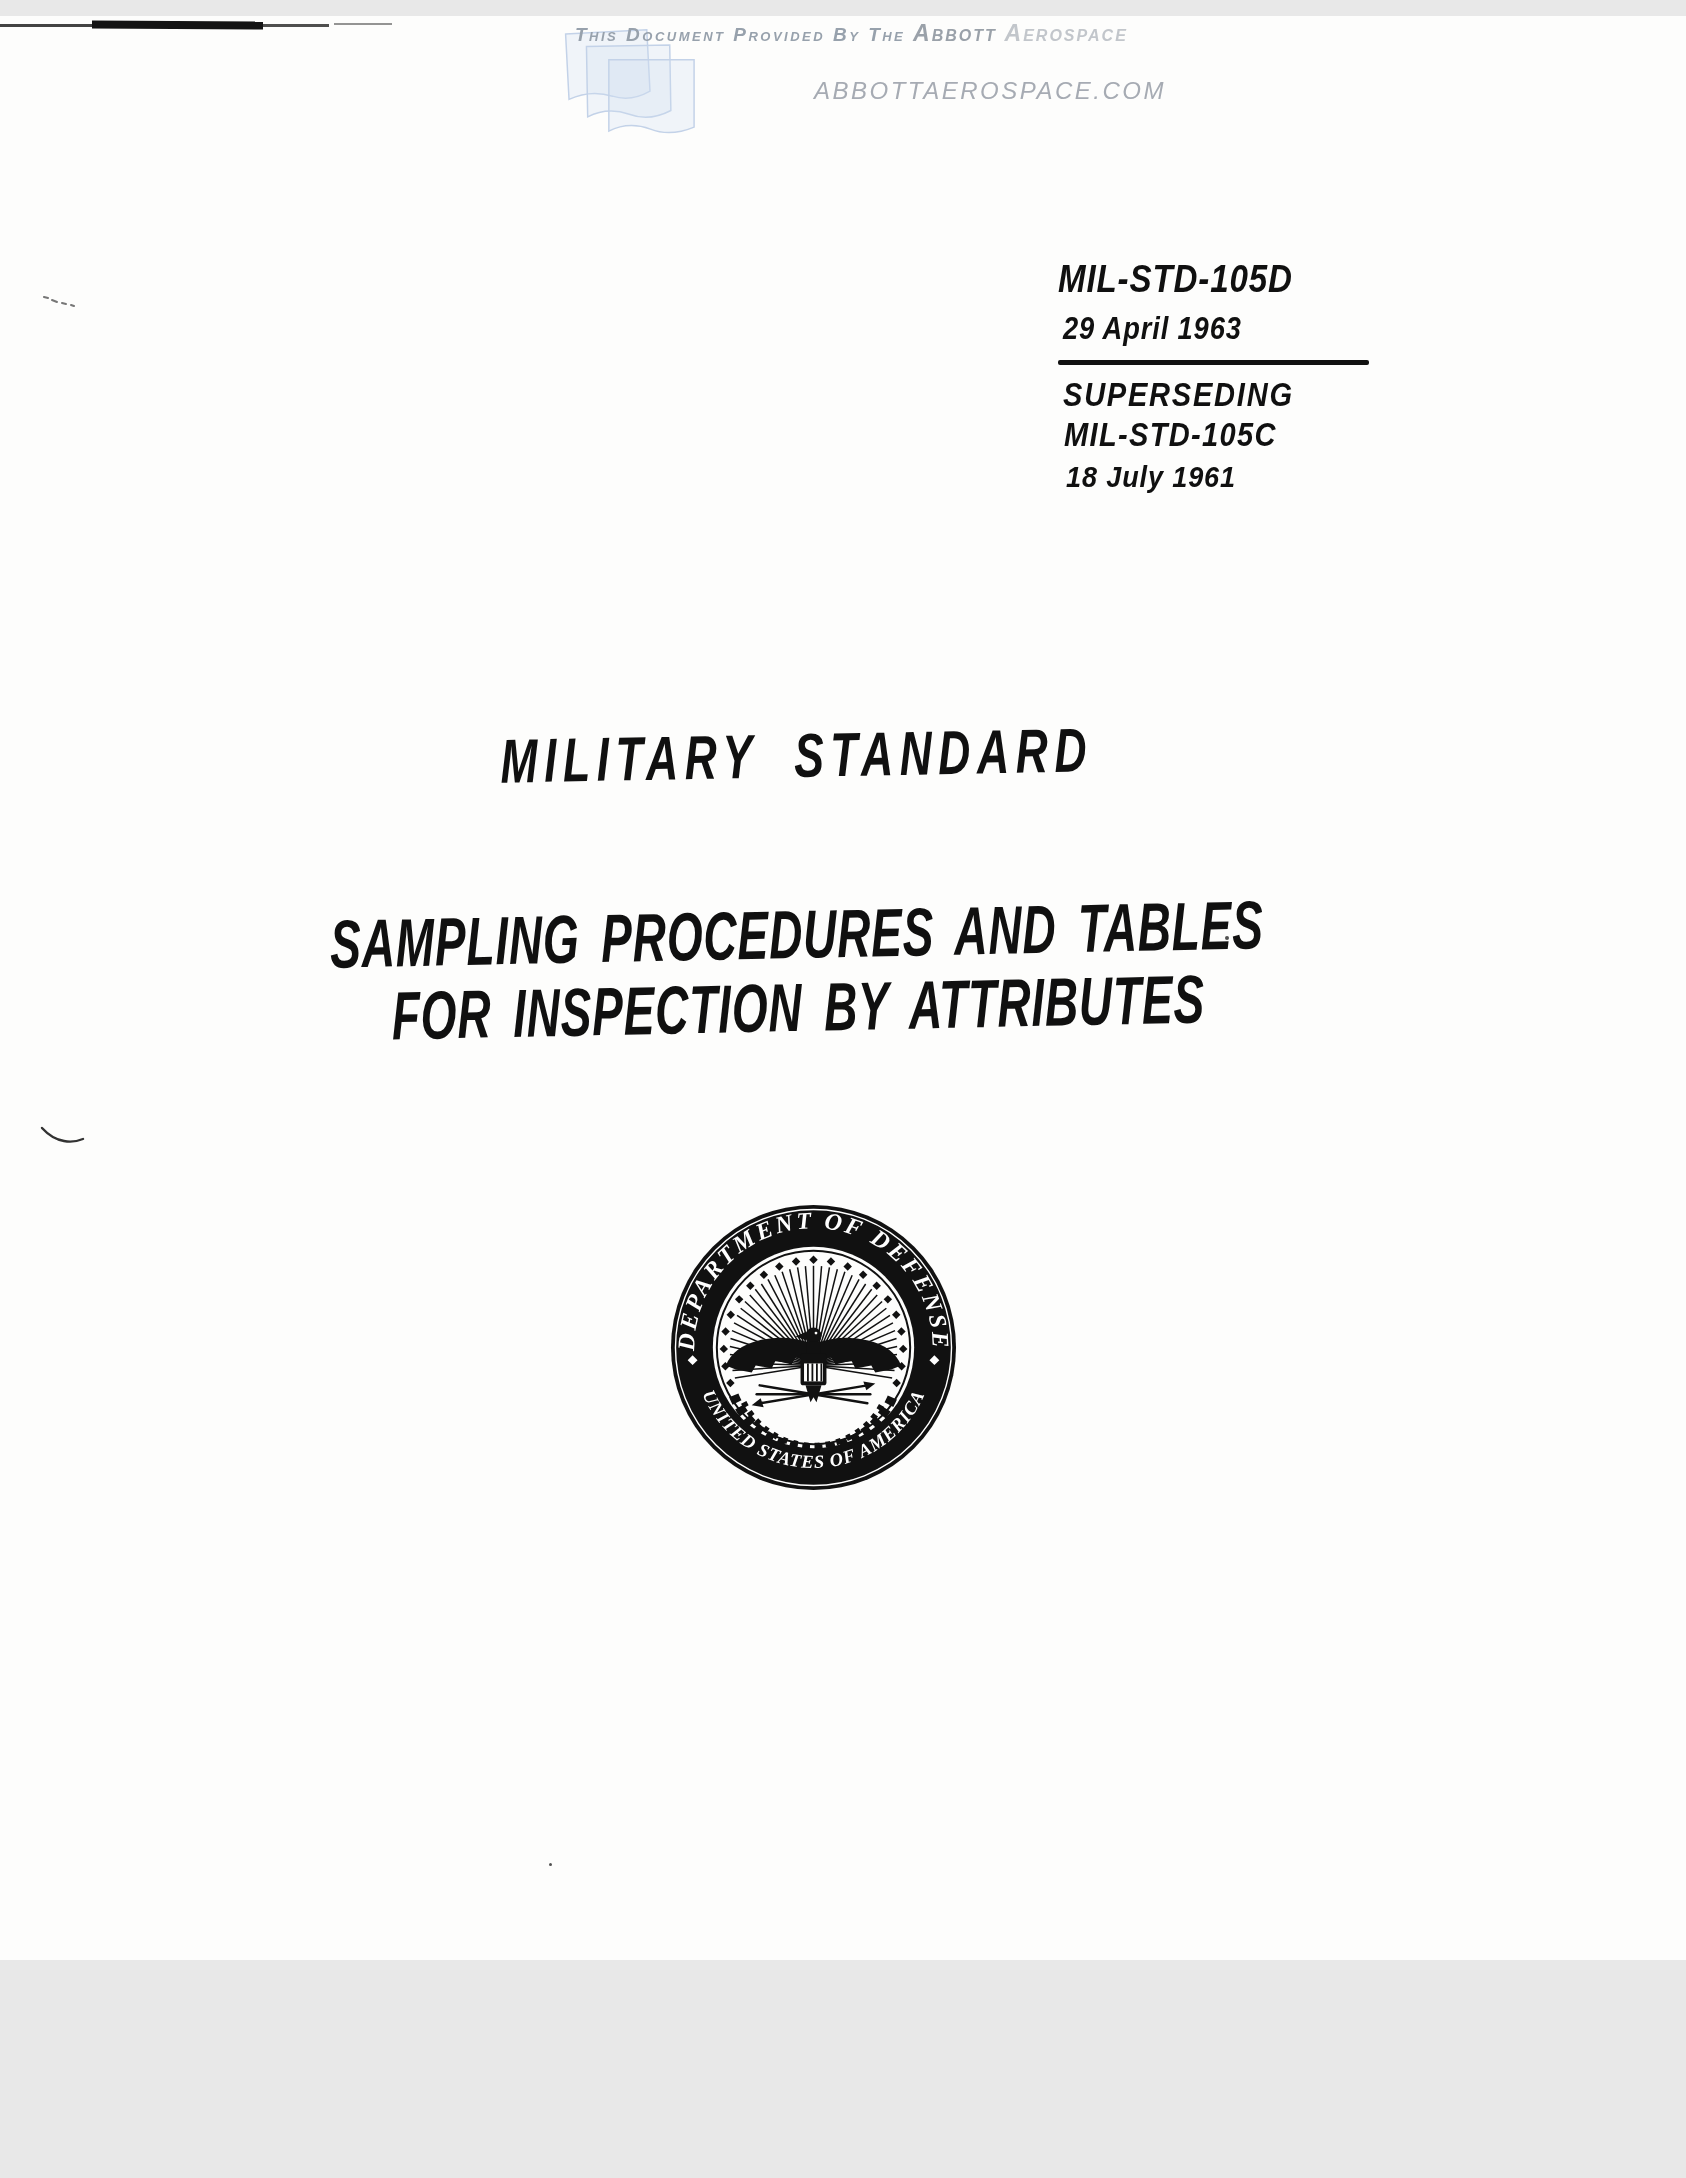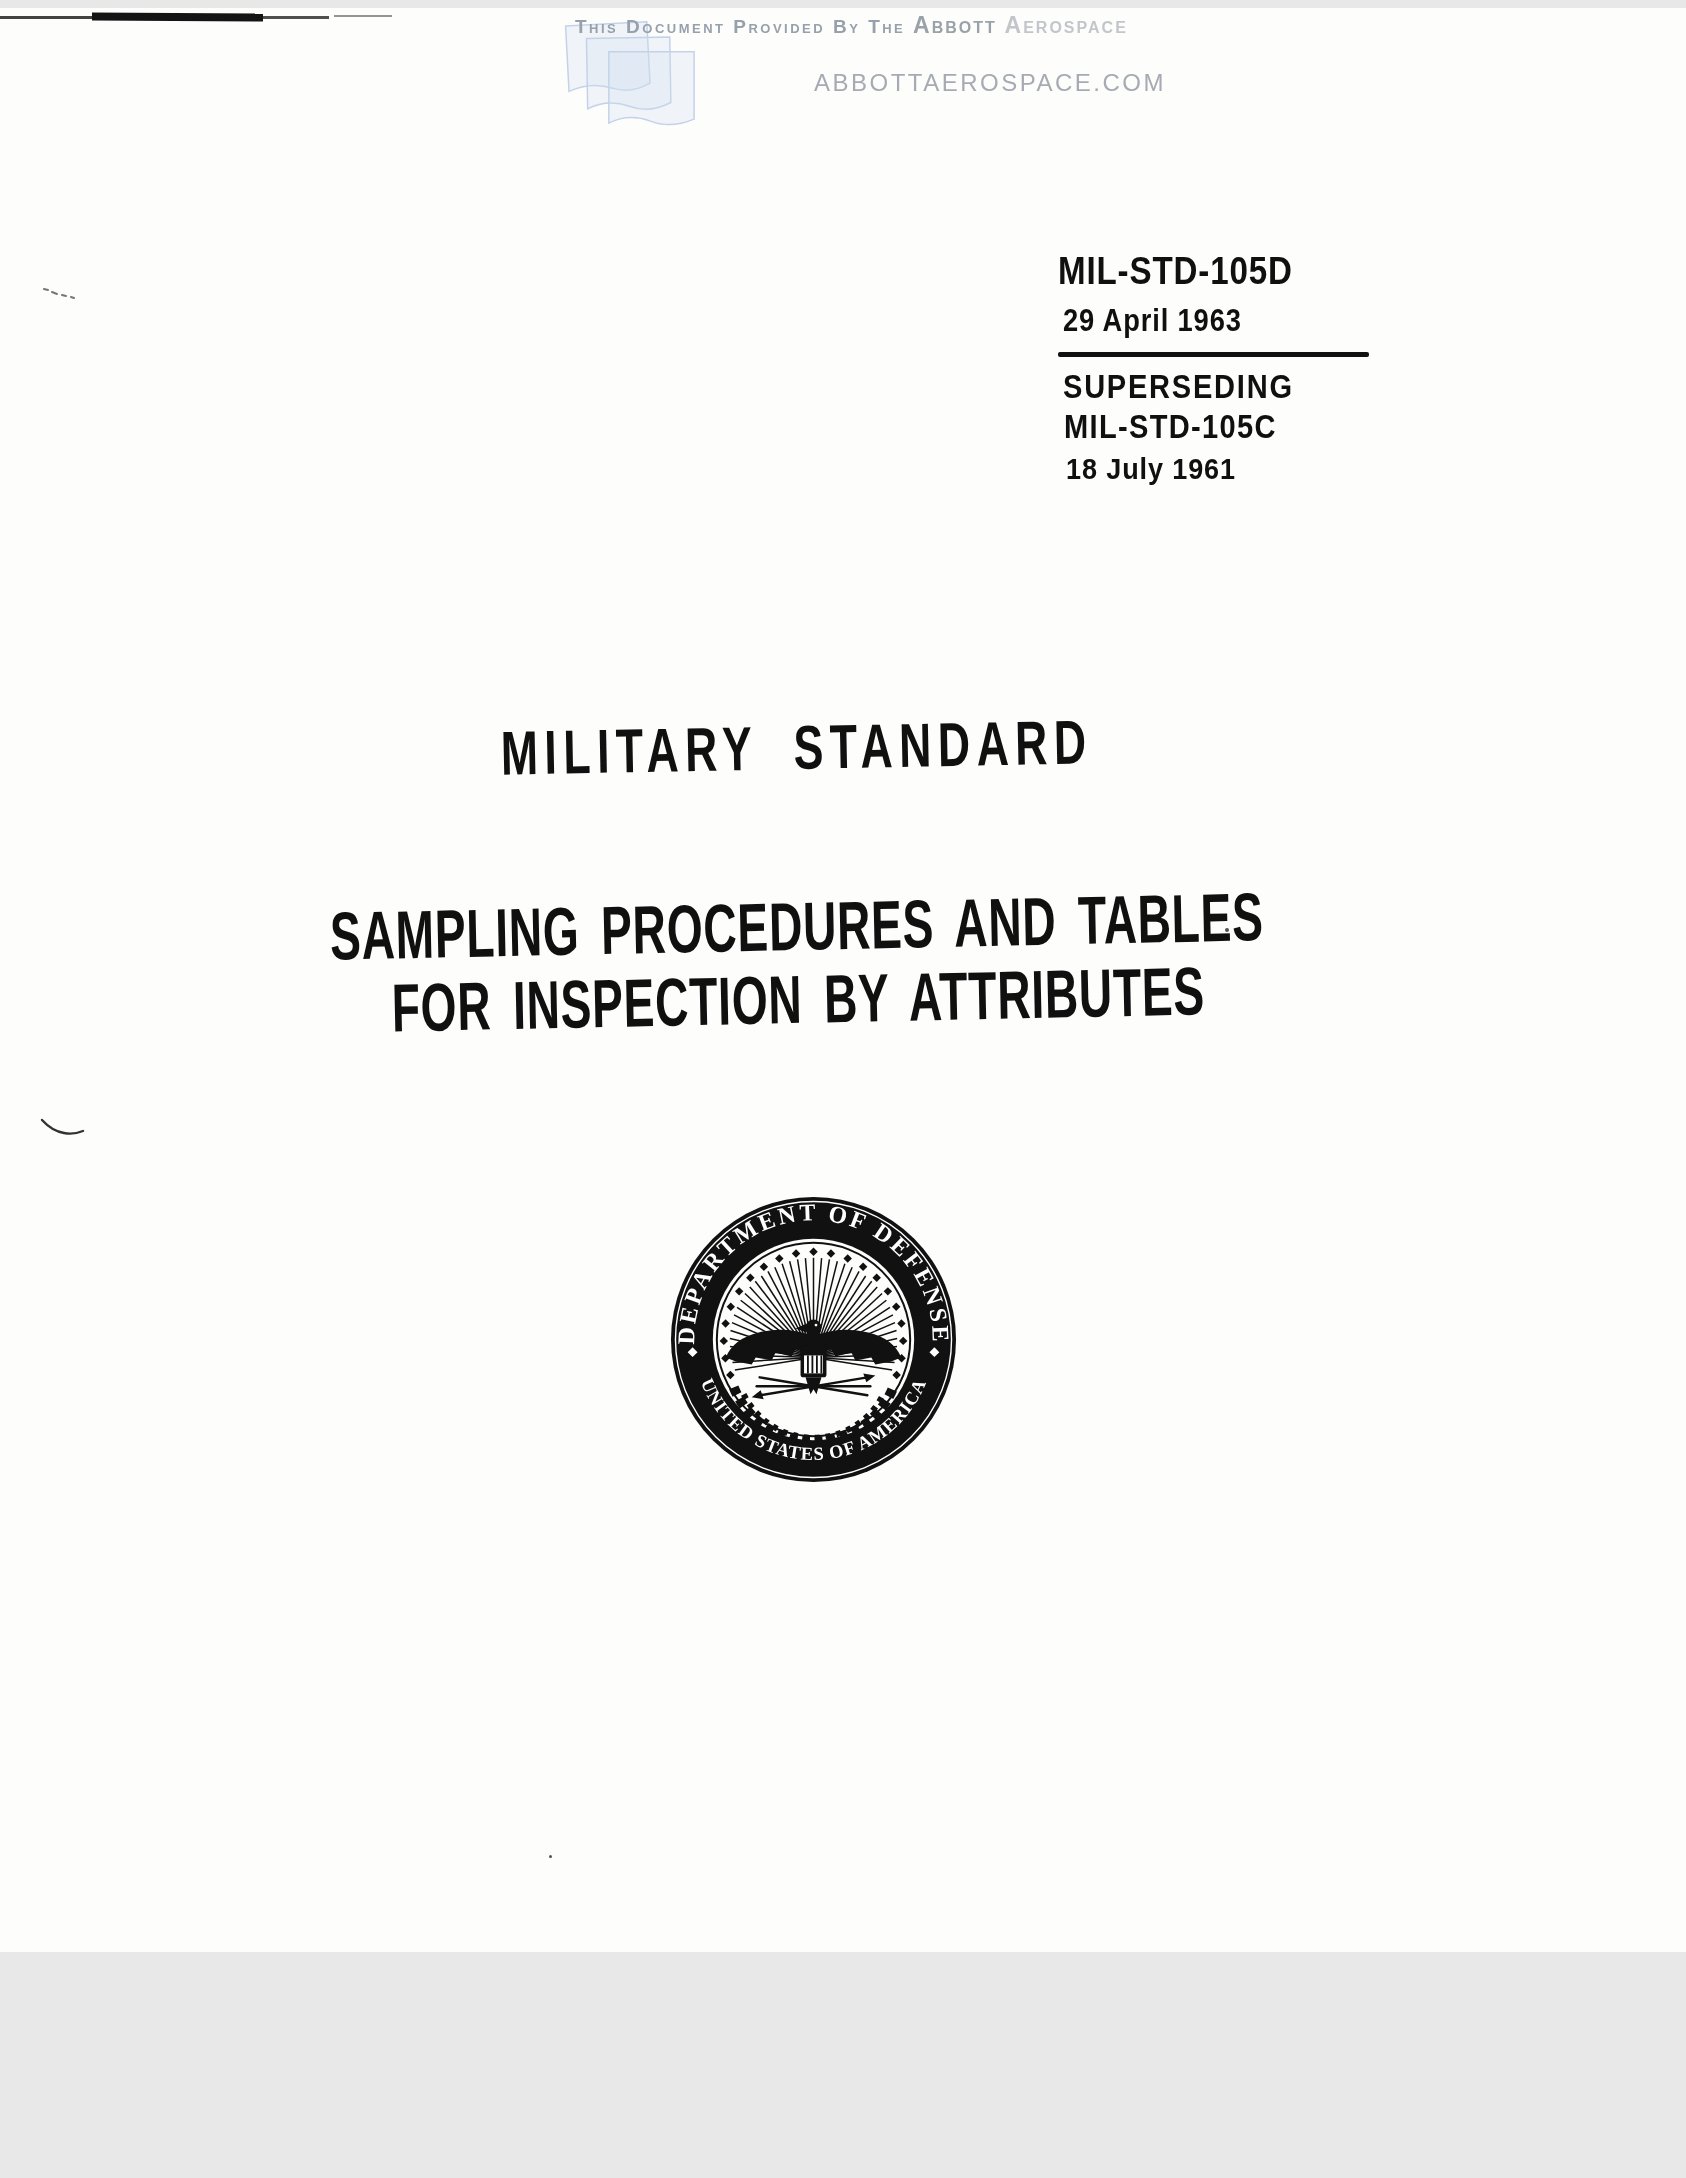--- a/index.html
+++ b/index.html
@@ -1,19 +1,19 @@
 <!DOCTYPE html>
 <html><head>
 <meta charset="utf-8">
 <style>
   html,body{margin:0;padding:0;background:#e8e8e8;}
   #canvas{
-    position:relative;width:1687px;height:1944px;margin:8px auto;
+    position:relative;width:1687px;height:1944px;margin:16px auto;
     background:#fdfdfc;overflow:hidden;
-    font-family:"Liberation Sans", sans-serif;color:#101010;
+    font-family:"Liberation Sans", sans-serif;color:#101010;font-style:italic;
   }
   .abs{position:absolute;}
   
   .scanline{position:absolute;background:#141414;}
   
   .wm-line1{
     position:absolute;left:575px;top:4px;white-space:nowrap;
     font-variant:small-caps;font-size:19px;letter-spacing:2.5px;font-weight:700;
   }
   .wm-brand1{font-size:23px;letter-spacing:2px;}

